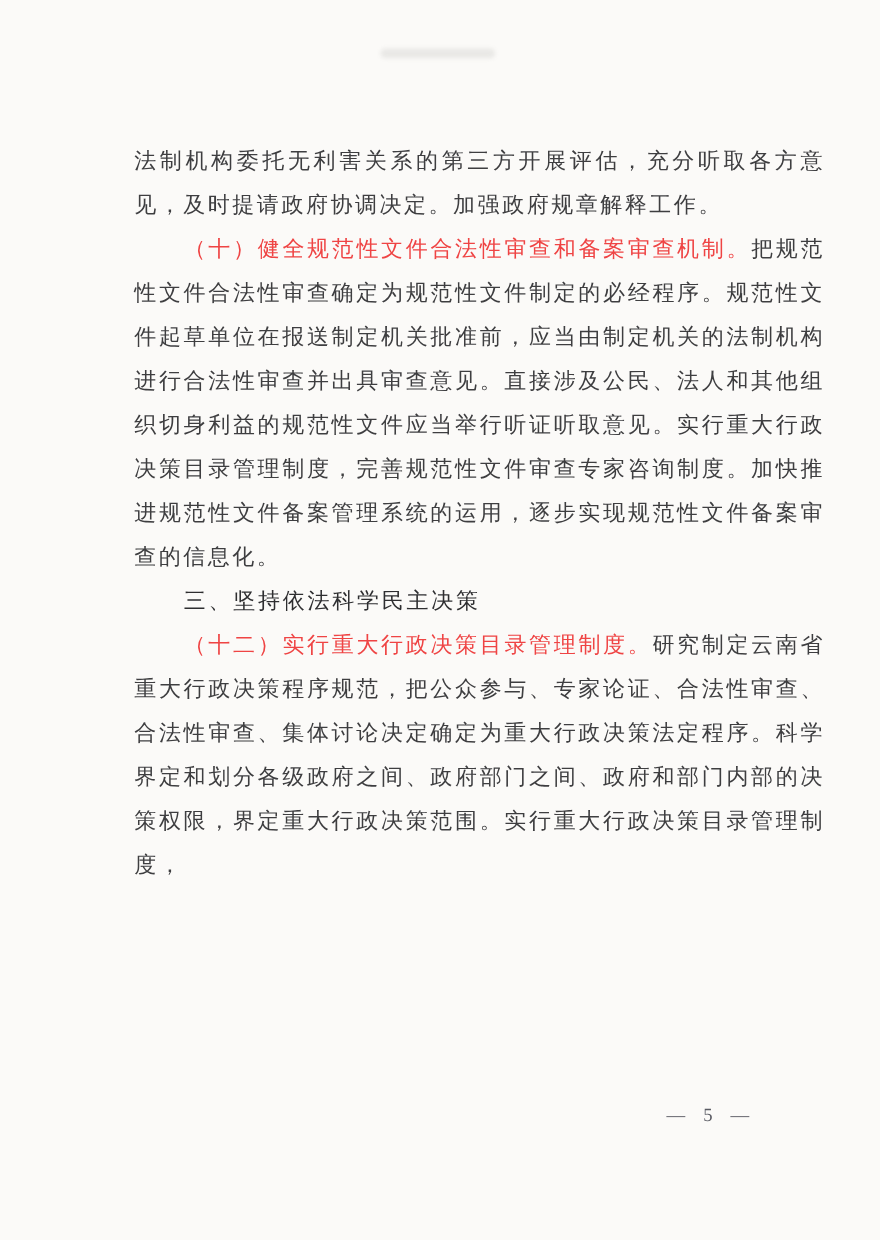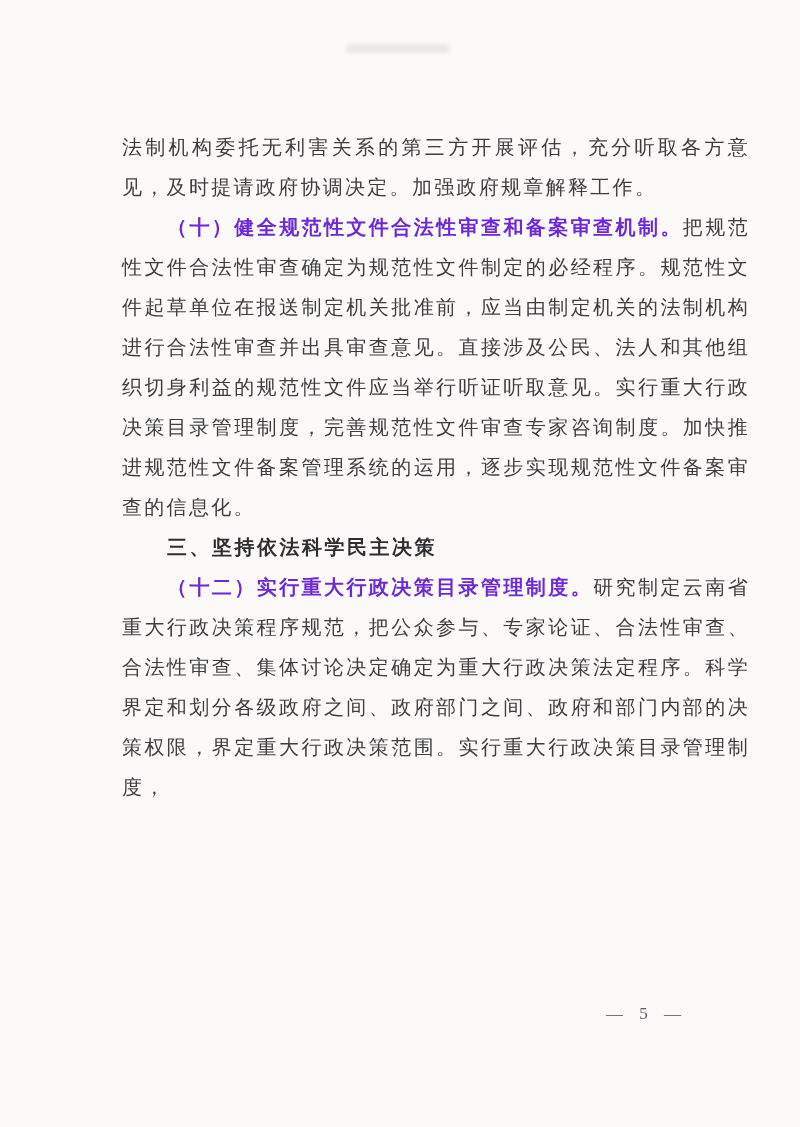--- a/index.html
+++ b/index.html
@@ -40,27 +40,27 @@
     line-height:40px;
     letter-spacing:2.3px;
     color:#3e3e40;
     text-align:justify;
     text-indent:45px;
   }
   .para.no-indent{
     text-indent:0;
   }
   .lead{
-    font-weight:bold;
-    color:#6d28d9;
+    font-weight:normal;
+    color:#ef4444;
   }
   .heading{
     margin:0;
     font-family:"Liberation Sans","DejaVu Sans",sans-serif;
-    font-weight:bold;
+    font-weight:normal;
     font-size:20px;
     line-height:40px;
     letter-spacing:2.5px;
     color:#2e2e30;
     text-indent:45px;
   }
   .pagenum{
     position:absolute;
     top:1002px;
     right:118px;

